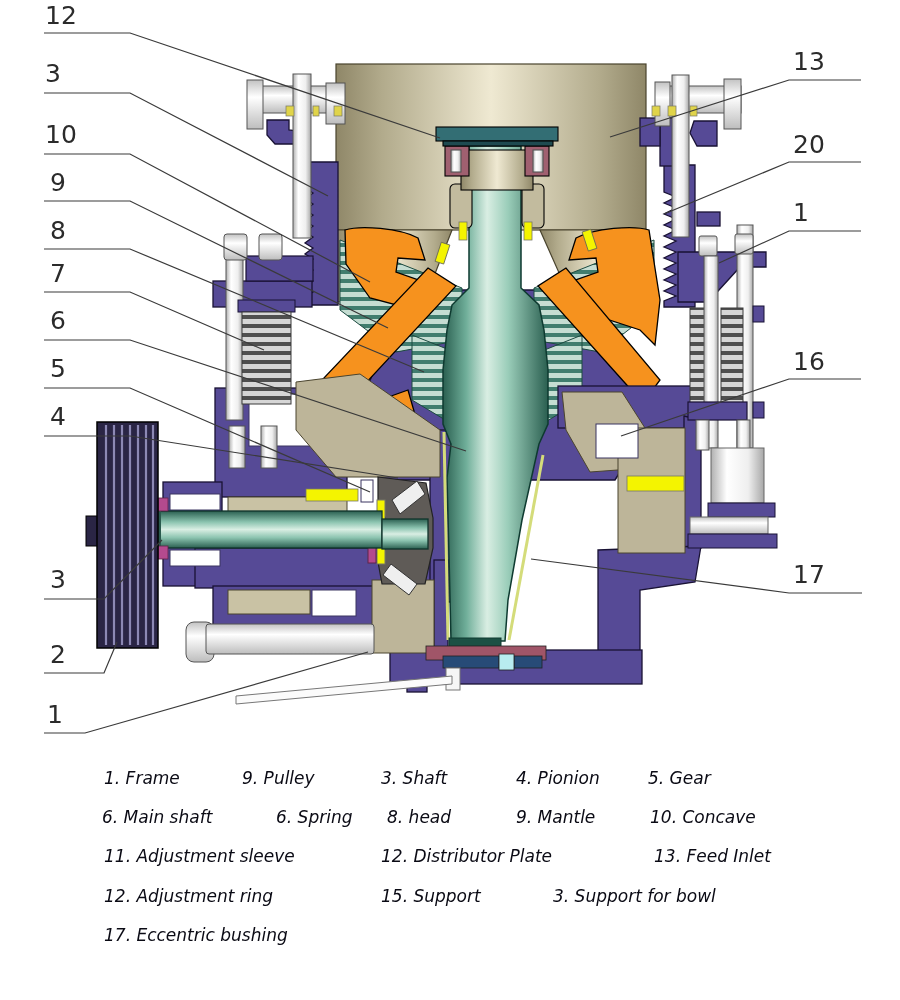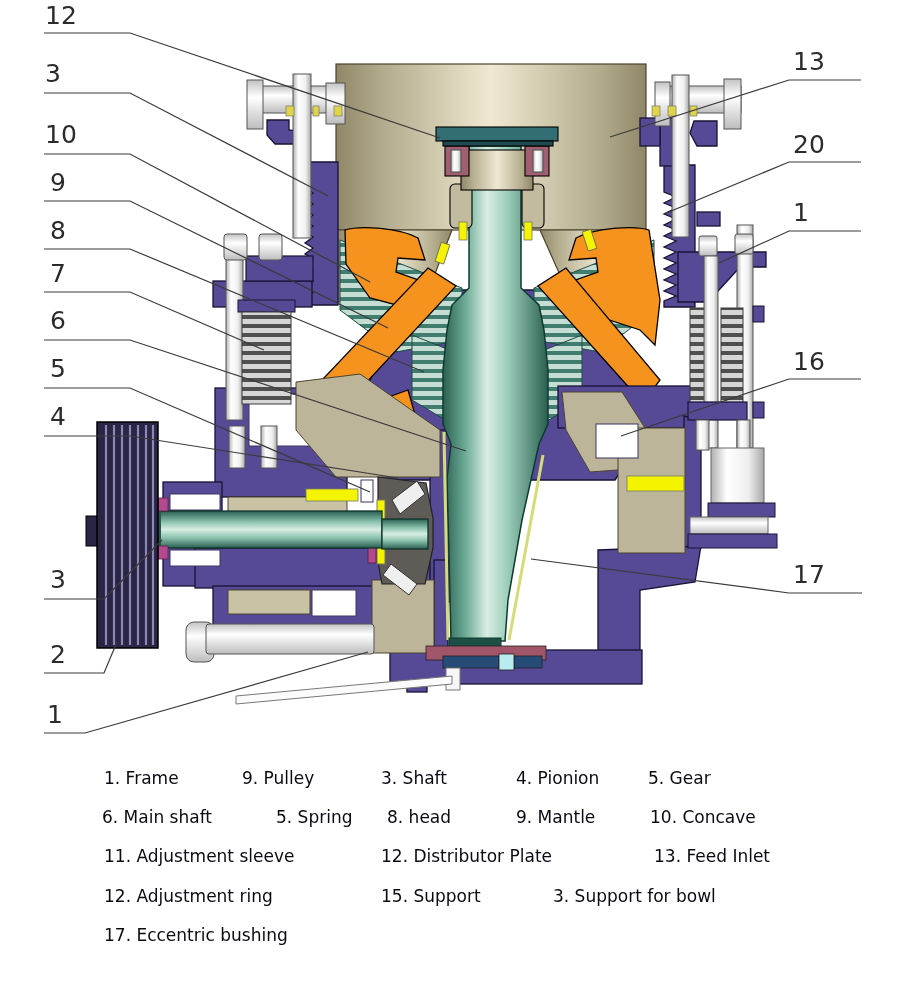--- a/index.html
+++ b/index.html
@@ -1,20 +1,20 @@
 <!DOCTYPE html>
 <html><head>
 <meta charset="utf-8">
 <style>
   html,body{margin:0;padding:0;background:#fff;}
   .stage{position:relative;width:900px;height:1000px;background:#ffffff;overflow:hidden;
          font-family:"DejaVu Sans","Liberation Sans",sans-serif;}
   .stage svg{position:absolute;left:0;top:0;}
   .co{position:absolute;font-size:25px;line-height:1.05;color:#2b2b2b;letter-spacing:0px;}
-  .lg{position:absolute;font-size:17px;color:#0a0a14;white-space:nowrap;}
+  .lg{position:absolute;font-size:17px;color:#0a0a14;white-space:nowrap;font-style:italic;}
 </style>
 </head>
 <body>
 
 <div class="stage">
 
 <svg width="900" height="1000" viewBox="0 0 900 1000">
   <defs>
     <linearGradient id="tanH" x1="0" y1="0" x2="1" y2="0">
       <stop offset="0" stop-color="#8f8768"></stop>
@@ -291,21 +291,21 @@
 <div class="co" style="left:793px;top:349px">16</div>
 <div class="co" style="left:793px;top:562px">17</div>
 
 <div>
   <span class="lg" style="left:104px;top:768px">1. Frame</span>
   <span class="lg" style="left:242px;top:768px">9. Pulley</span>
   <span class="lg" style="left:381px;top:768px">3. Shaft</span>
   <span class="lg" style="left:516px;top:768px">4. Pionion</span>
   <span class="lg" style="left:648px;top:768px">5. Gear</span>
   <span class="lg" style="left:102px;top:807px">6. Main shaft</span>
-  <span class="lg" style="left:276px;top:807px">5. Spring</span>
+  <span class="lg" style="left:276px;top:807px">6. Spring</span>
   <span class="lg" style="left:387px;top:807px">8. head</span>
   <span class="lg" style="left:516px;top:807px">9. Mantle</span>
   <span class="lg" style="left:650px;top:807px">10. Concave</span>
   <span class="lg" style="left:104px;top:846px">11. Adjustment sleeve</span>
   <span class="lg" style="left:381px;top:846px">12. Distributor Plate</span>
   <span class="lg" style="left:654px;top:846px">13. Feed Inlet</span>
   <span class="lg" style="left:104px;top:886px">12. Adjustment ring</span>
   <span class="lg" style="left:381px;top:886px">15. Support</span>
   <span class="lg" style="left:553px;top:886px">3. Support for bowl</span>
   <span class="lg" style="left:104px;top:925px">17. Eccentric bushing</span>

